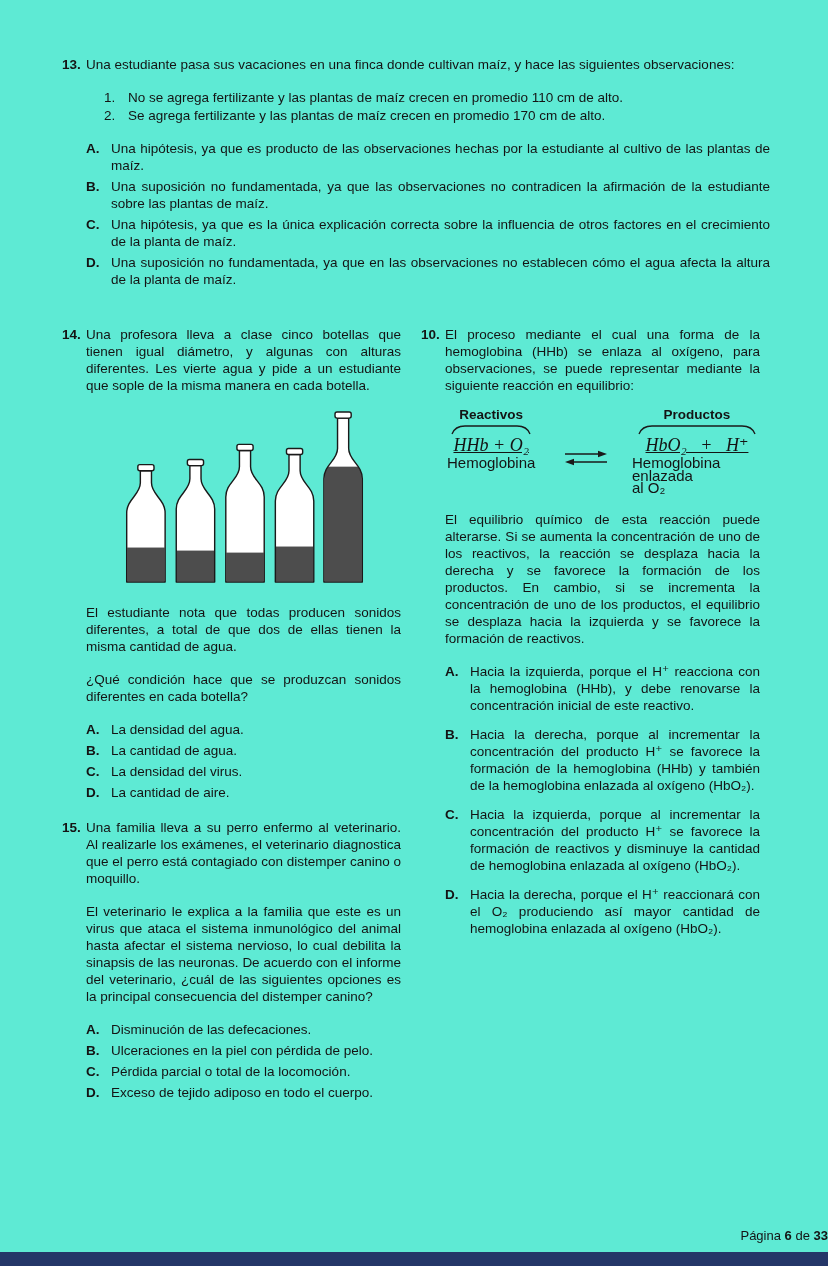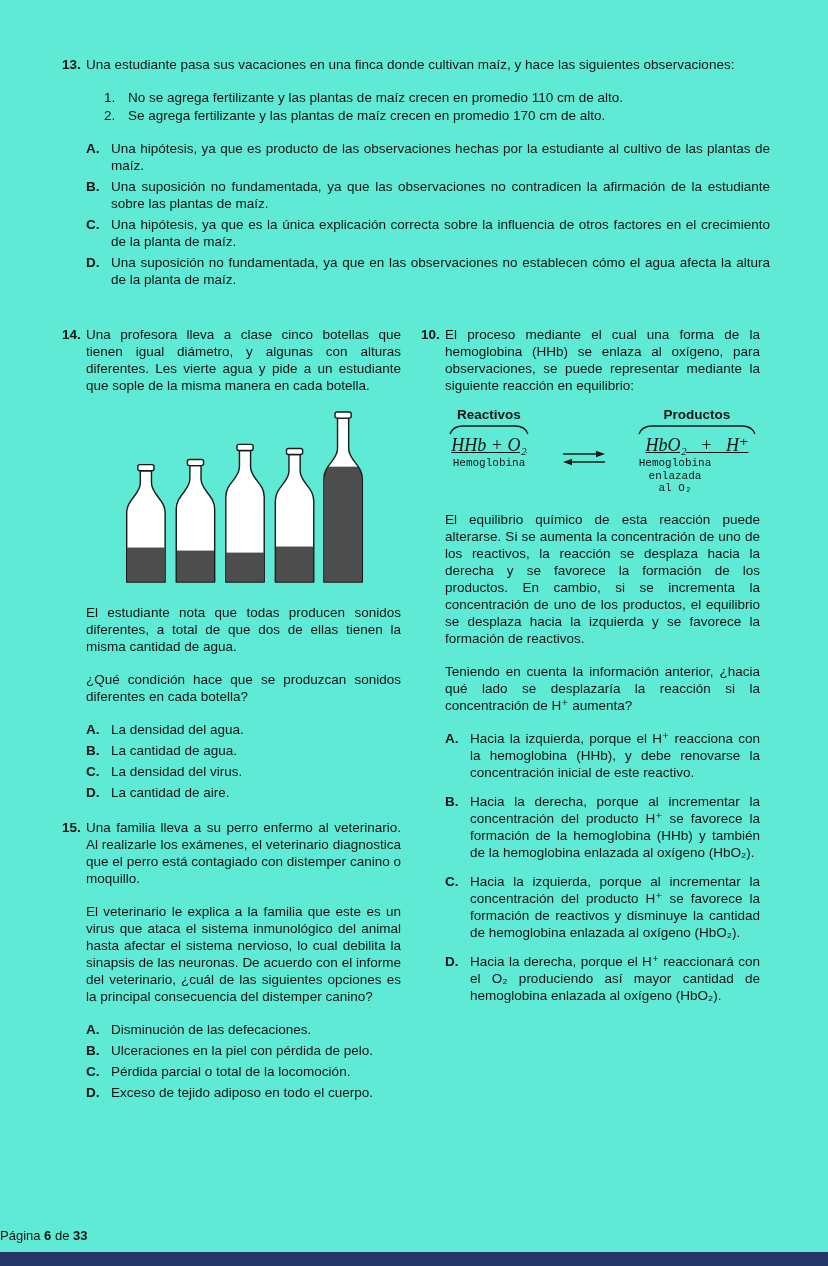--- a/index.html
+++ b/index.html
@@ -40,29 +40,29 @@
   
   .reaction { display:flex; justify-content:space-between; margin:12px 2px 7px 2px; }
   .rx-col { display:flex; flex-direction:column; align-items:center; }
   .rx-label { font-weight:bold; font-size:13.5px; margin-bottom:2px; }
   .rx-formula {
     font-family:"Liberation Serif","DejaVu Serif",serif;
     font-style:italic; font-size:18px; margin-top:2px;text-decoration:underline;
   }
   .rx-right .rx-formula { word-spacing:9px; }
   .rx-caption {
-    font-size:11px; line-height:12.5px; margin-top:3px;
-    text-align:center; white-space:pre-line;font-family:Liberation Mono, monospace;
+    font-size:15px; line-height:12.5px; margin-top:3px;
+    text-align:left; white-space:pre-line;
   }
   .rx-right .rx-caption { align-self:flex-start; width:86px; margin-left:-4px; }
   .rx-arrows { margin-top:44px; }
 
   .footer {
     position:absolute; left:0; right:0; bottom:22px;
-    text-align:left; font-size:13px;
+    text-align:right; font-size:13px;
   }
   .footer b { font-weight:bold; }
   .bottom-bar {
     position:absolute; left:0; right:0; bottom:0; height:14px;
     background:#243668;
   }
   svg { display:block; }
 </style>
 </head>
 <body>
@@ -251,21 +251,20 @@
                   <path d="M3 9 Q6 1 16 1 L106 1 Q116 1 119 9" fill="none" stroke="#1a1a1a" stroke-width="1.3"></path>
                 </svg>
                 <div class="rx-formula">HbO₂  +  H⁺</div>
                 <div class="rx-caption">Hemoglobina
 enlazada
 al O₂</div>
               </div>
             </div>
 
             <p class="para">El equilibrio químico de esta reacción puede alterarse. Si se aumenta la concentración de uno de los reactivos, la reacción se desplaza hacia la derecha y se favorece la formación de los productos. En cambio, si se incrementa la concentración de uno de los productos, el equilibrio se desplaza hacia la izquierda y se favorece la formación de reactivos.</p>
-            <p class="para">Teniendo en cuenta la información anterior, ¿hacia qué lado se desplazaría la reacción si la concentración de H⁺ aumenta?</p>
 
             <div class="options options-spread">
               <div class="opt">
                 <span class="opt-letter">A.</span>
                 <span class="opt-text">Hacia la izquierda, porque el H⁺ reacciona con la hemoglobina (HHb), y debe renovarse la concentración inicial de este reactivo.</span>
               </div>
               <div class="opt">
                 <span class="opt-letter">B.</span>
                 <span class="opt-text">Hacia la derecha, porque al incrementar la concentración del producto H⁺ se favorece la formación de la hemoglobina (HHb) y también de la hemoglobina enlazada al oxígeno (HbO₂).</span>
               </div>

